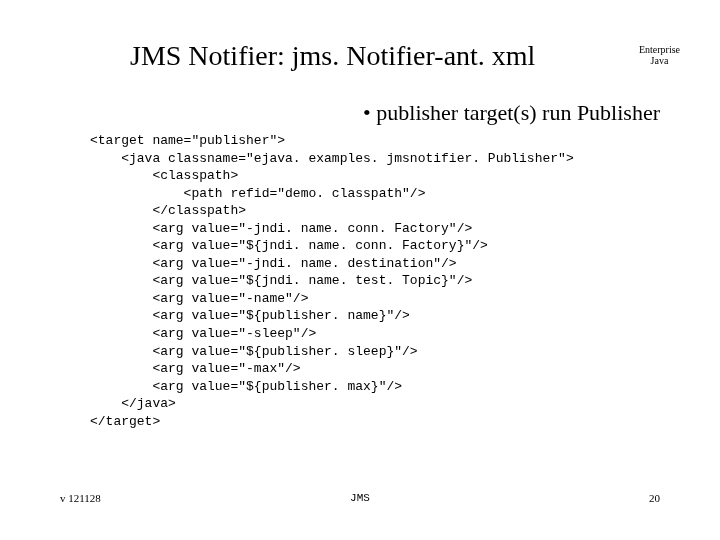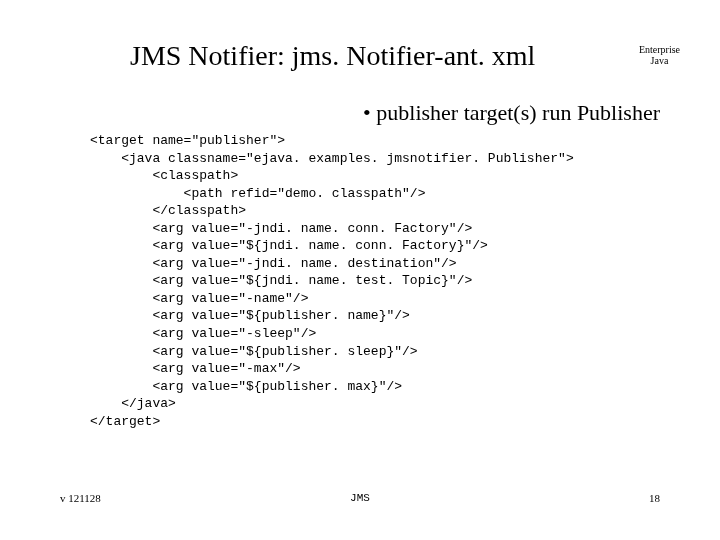--- a/index.html
+++ b/index.html
@@ -102,16 +102,16 @@
 <span>        &lt;arg value="-sleep"/&gt;</span>
 <span>        &lt;arg value="${publisher. sleep}"/&gt;</span>
 <span>        &lt;arg value="-max"/&gt;</span>
 <span>        &lt;arg value="${publisher. max}"/&gt;</span>
 <span>    &lt;/java&gt;</span>
 <span>&lt;/target&gt;</span></div>
 
   <div class="footer">
     <span class="version">v 121128</span>
     <span class="center">JMS</span>
-    <span class="page">18</span>
+    <span class="page">20</span>
   </div>
 
 </div>
 
 </body></html>

